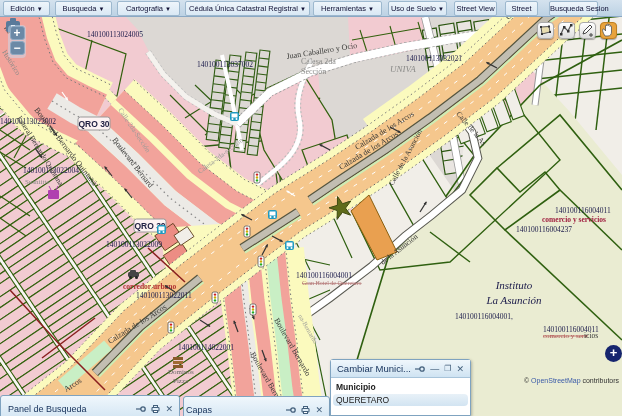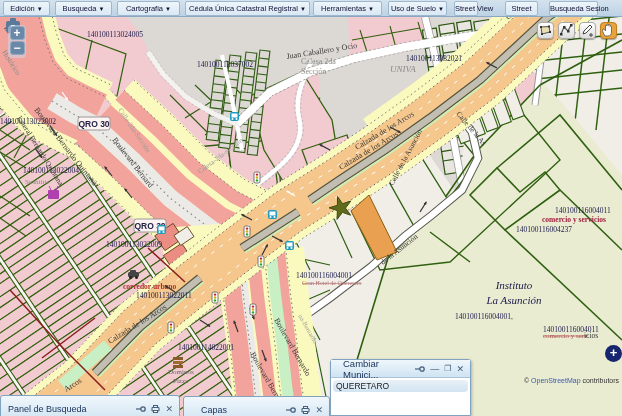--- a/index.html
+++ b/index.html
@@ -8,21 +8,21 @@
 #zoomctl{position:absolute;left:8px;top:25px;width:18px;height:33px;background:rgba(200,220,240,.5);border-radius:4px;padding:1px}
 .zb{width:15px;height:14px;background:#6b89a6;border:1px solid #8fa9c2;border-radius:3px;color:#fff;font-size:12px;font-weight:bold;text-align:center;line-height:12px;margin:0 auto}
 #toolbar{position:absolute;left:537px;top:22px;display:flex;gap:4px}
 .tb{width:17px;height:17px;background:linear-gradient(#ffffff,#dddddd);border:1px solid #aaaaaa;border-radius:4px;box-shadow:0 1px 1px rgba(0,0,0,.3)}
 .tb.active{background:#e8a33d;border-color:#c08020}
 .panel{position:absolute;height:28px;background:linear-gradient(#f0f7fc,#cfe3f2);border:1px solid #7fa3c0;border-radius:3px 3px 0 0;display:flex;align-items:center;font-size:9px;color:#15315a}
 .panel .t{padding-left:7px;flex:1}
 .pic{display:flex;gap:5px;padding-right:6px;color:#44607c;font-size:9px;align-items:center}
 #dlg{position:absolute;left:330px;top:359px;width:141px;height:57px;background:#fff;border:1px solid #7fa3c0;border-radius:3px 3px 0 0;box-shadow:1px 1px 3px rgba(0,0,0,.25)}
 #dlg .hdr{height:18px;background:linear-gradient(#f0f7fc,#cfe3f2);border-bottom:1px solid #a8c4da;display:flex;align-items:center;font-size:9.5px;color:#15315a}
-#dlg .hdr .t{padding-left:12px;flex:1}
+#dlg .hdr .t{padding-left:6px;flex:1}
 #muni{font-size:8.5px;font-weight:bold;color:#222;padding:4px 0 0 5px}
 #qro{font-size:8.5px;color:#222;background:linear-gradient(#e8f1f8,#d2e4f2);margin:2px 2px 4px 2px;padding:1px 4px 1px 3px;border-radius:4px}
 #pluscirc{position:absolute;left:605px;top:345px;width:17px;height:17px;border-radius:50%;background:#16256e;color:#fff;font-size:13px;font-weight:bold;text-align:center;line-height:16px}
 #osm{position:absolute;left:524px;top:377px;font-size:7px;color:#333}
 </style></head><body>
 <div id="map"><svg width="622" height="416" viewBox="0 0 622 416" font-family="Liberation Serif, serif">
 <rect width="622" height="416" fill="#f2cbd1"></rect>
 <clipPath id="blclip">
         <path d="M 0,85 L 130,140 L 250,255 L 310,416 L 0,416 Z"></path>
       </clipPath>
@@ -852,21 +852,21 @@
       <rect x="10" y="18" width="6" height="4" rx="1" fill="#5a7a9a"></rect>
       <rect x="11" y="25" width="4" height="4" fill="#ffffff"></rect>
 </svg></div>
 <div id="menubar">
     <div class="mi" style="left:3px;width:47px">Edición <span style="font-size:6px">▼</span></div>
     <div class="mi" style="left:55px;width:57px">Busqueda <span style="font-size:6px">▼</span></div>
     <div class="mi" style="left:117px;width:63px">Cartografia <span style="font-size:6px">▼</span></div>
     <div class="mi" style="left:185px;width:125px">Cédula Única Catastral Registral <span style="font-size:6px">▼</span></div>
     <div class="mi" style="left:313px;width:69px">Herramientas <span style="font-size:6px">▼</span></div>
     <div class="mi" style="left:388px;width:59px">Uso de Suelo <span style="font-size:6px">▼</span></div>
-    <div class="mi" style="left:454px;width:24px">Street View</div>
+    <div class="mi" style="left:454px;width:43px">Street View</div>
     <div class="mi" style="left:505px;width:33px">Street</div>
     <div class="mi" style="left:549px;width:49px">Busqueda Sesion</div>
   </div>
 <div id="zoomctl">
     <div class="zb">+</div>
     <div class="zb" style="margin-top:1px">−</div>
   </div>
 <div id="toolbar">
 <div class="tb"><svg width="14" height="14" viewBox="0 0 14 14">
         <path d="M3,4 L11,3.5 L12,9 L4,11 Z" fill="#e8ddb0" stroke="#555" stroke-width="1"></path>
@@ -899,21 +899,21 @@
       </svg>
       <svg width="9" height="8" viewBox="0 0 9 8">
         <rect x="1" y="2.5" width="7" height="3.5" rx="0.8" fill="none" stroke="#44607c" stroke-width="1.1"></rect>
         <rect x="2.5" y="0.5" width="4" height="2" fill="none" stroke="#44607c" stroke-width="1"></rect>
         <rect x="2.5" y="5.5" width="4" height="2" fill="#fff" stroke="#44607c" stroke-width="1"></rect>
       </svg>
       <span>✕</span>
     </div>
   </div>
 <div class="panel" id="p2" style="left:183px;top:396px;width:147px">
-    <div class="t" style="padding-left:17px">Capas</div>
+    <div class="t" style="padding-left:2px">Capas</div>
     <div class="pic">
       <svg width="10" height="8" viewBox="0 0 10 8">
         <line x1="0" y1="4" x2="5" y2="4" stroke="#44607c" stroke-width="1.2"></line>
         <circle cx="7" cy="4" r="2.2" fill="none" stroke="#44607c" stroke-width="1.3"></circle>
       </svg>
       <svg width="9" height="8" viewBox="0 0 9 8">
         <rect x="1" y="2.5" width="7" height="3.5" rx="0.8" fill="none" stroke="#44607c" stroke-width="1.1"></rect>
         <rect x="2.5" y="0.5" width="4" height="2" fill="none" stroke="#44607c" stroke-width="1"></rect>
         <rect x="2.5" y="5.5" width="4" height="2" fill="#fff" stroke="#44607c" stroke-width="1"></rect>
       </svg>
@@ -926,15 +926,16 @@
       <div class="pic">
         <svg width="10" height="8" viewBox="0 0 10 8">
           <line x1="0" y1="4" x2="5" y2="4" stroke="#44607c" stroke-width="1.2"></line>
           <circle cx="7" cy="4" r="2.2" fill="none" stroke="#44607c" stroke-width="1.3"></circle>
         </svg>
         <span>—</span>
         <span style="font-size:8px">❐</span>
         <span>✕</span>
       </div>
     </div>
+<div id="muni">Municipio</div>
     <div id="qro">QUERETARO</div>
   </div>
 <div id="pluscirc">+</div>
 <div id="osm">© <span style="color:#3a5aa8">OpenStreetMap</span> contributors</div>
 </body></html>

